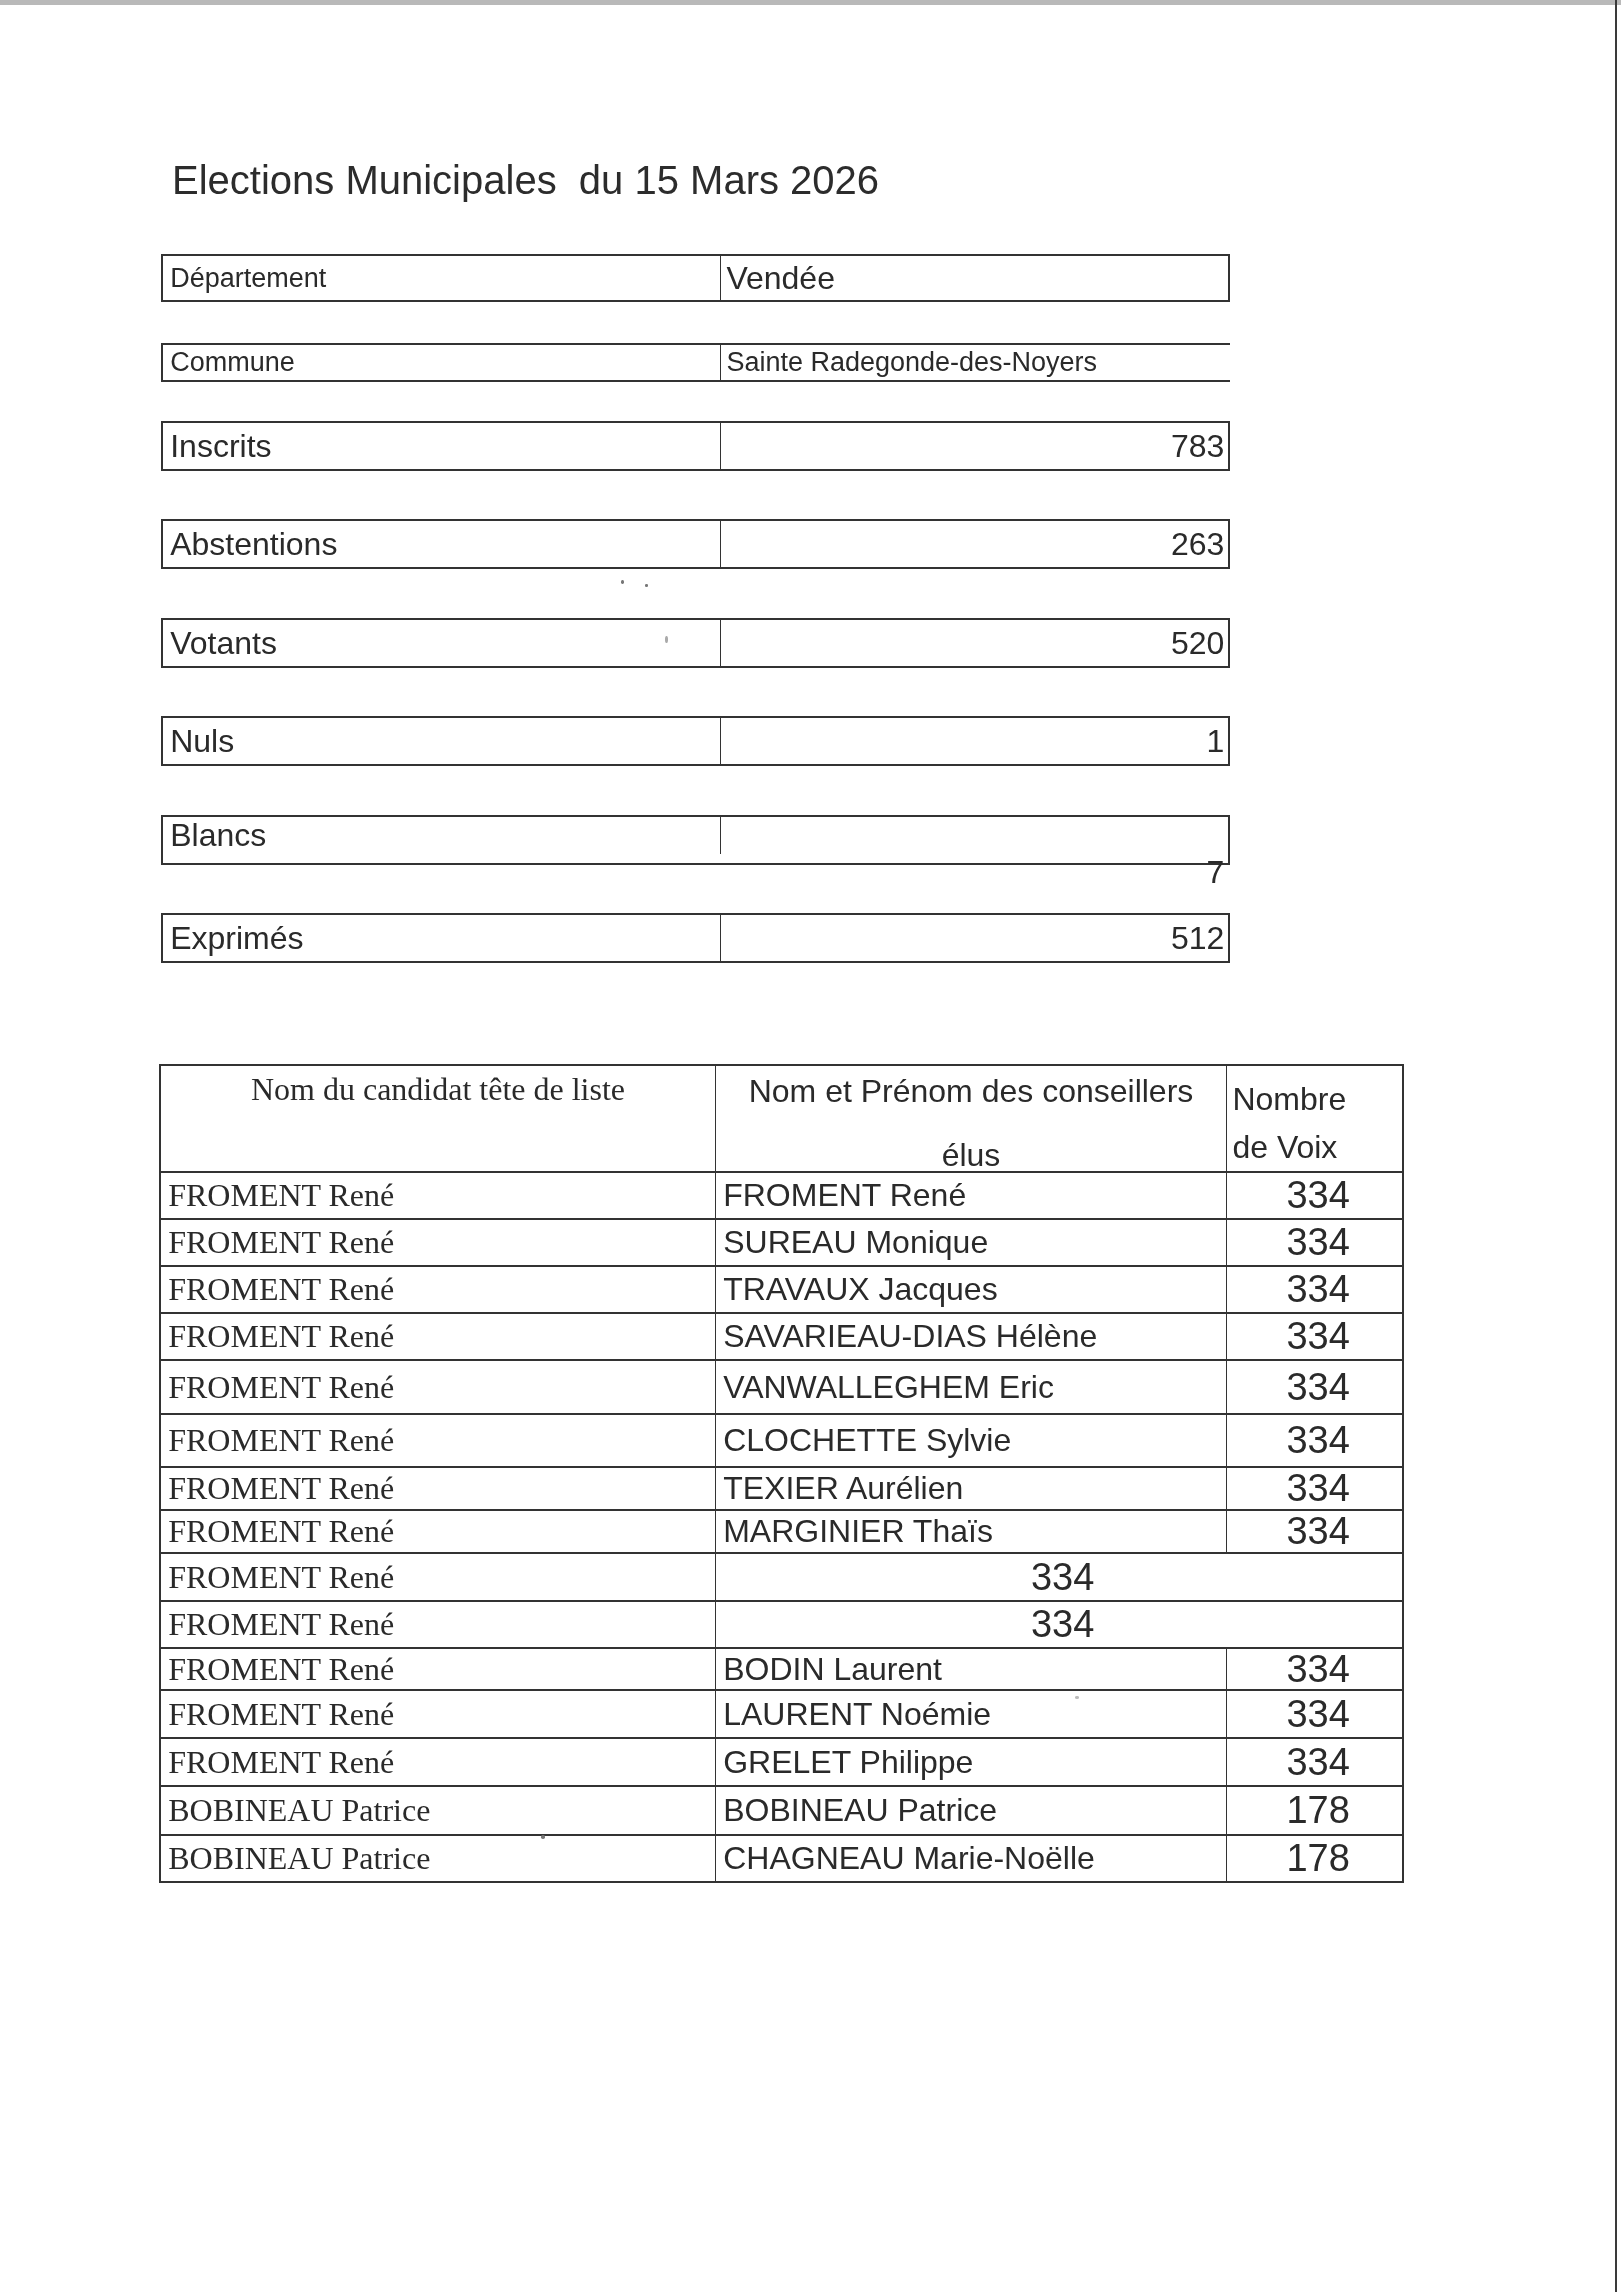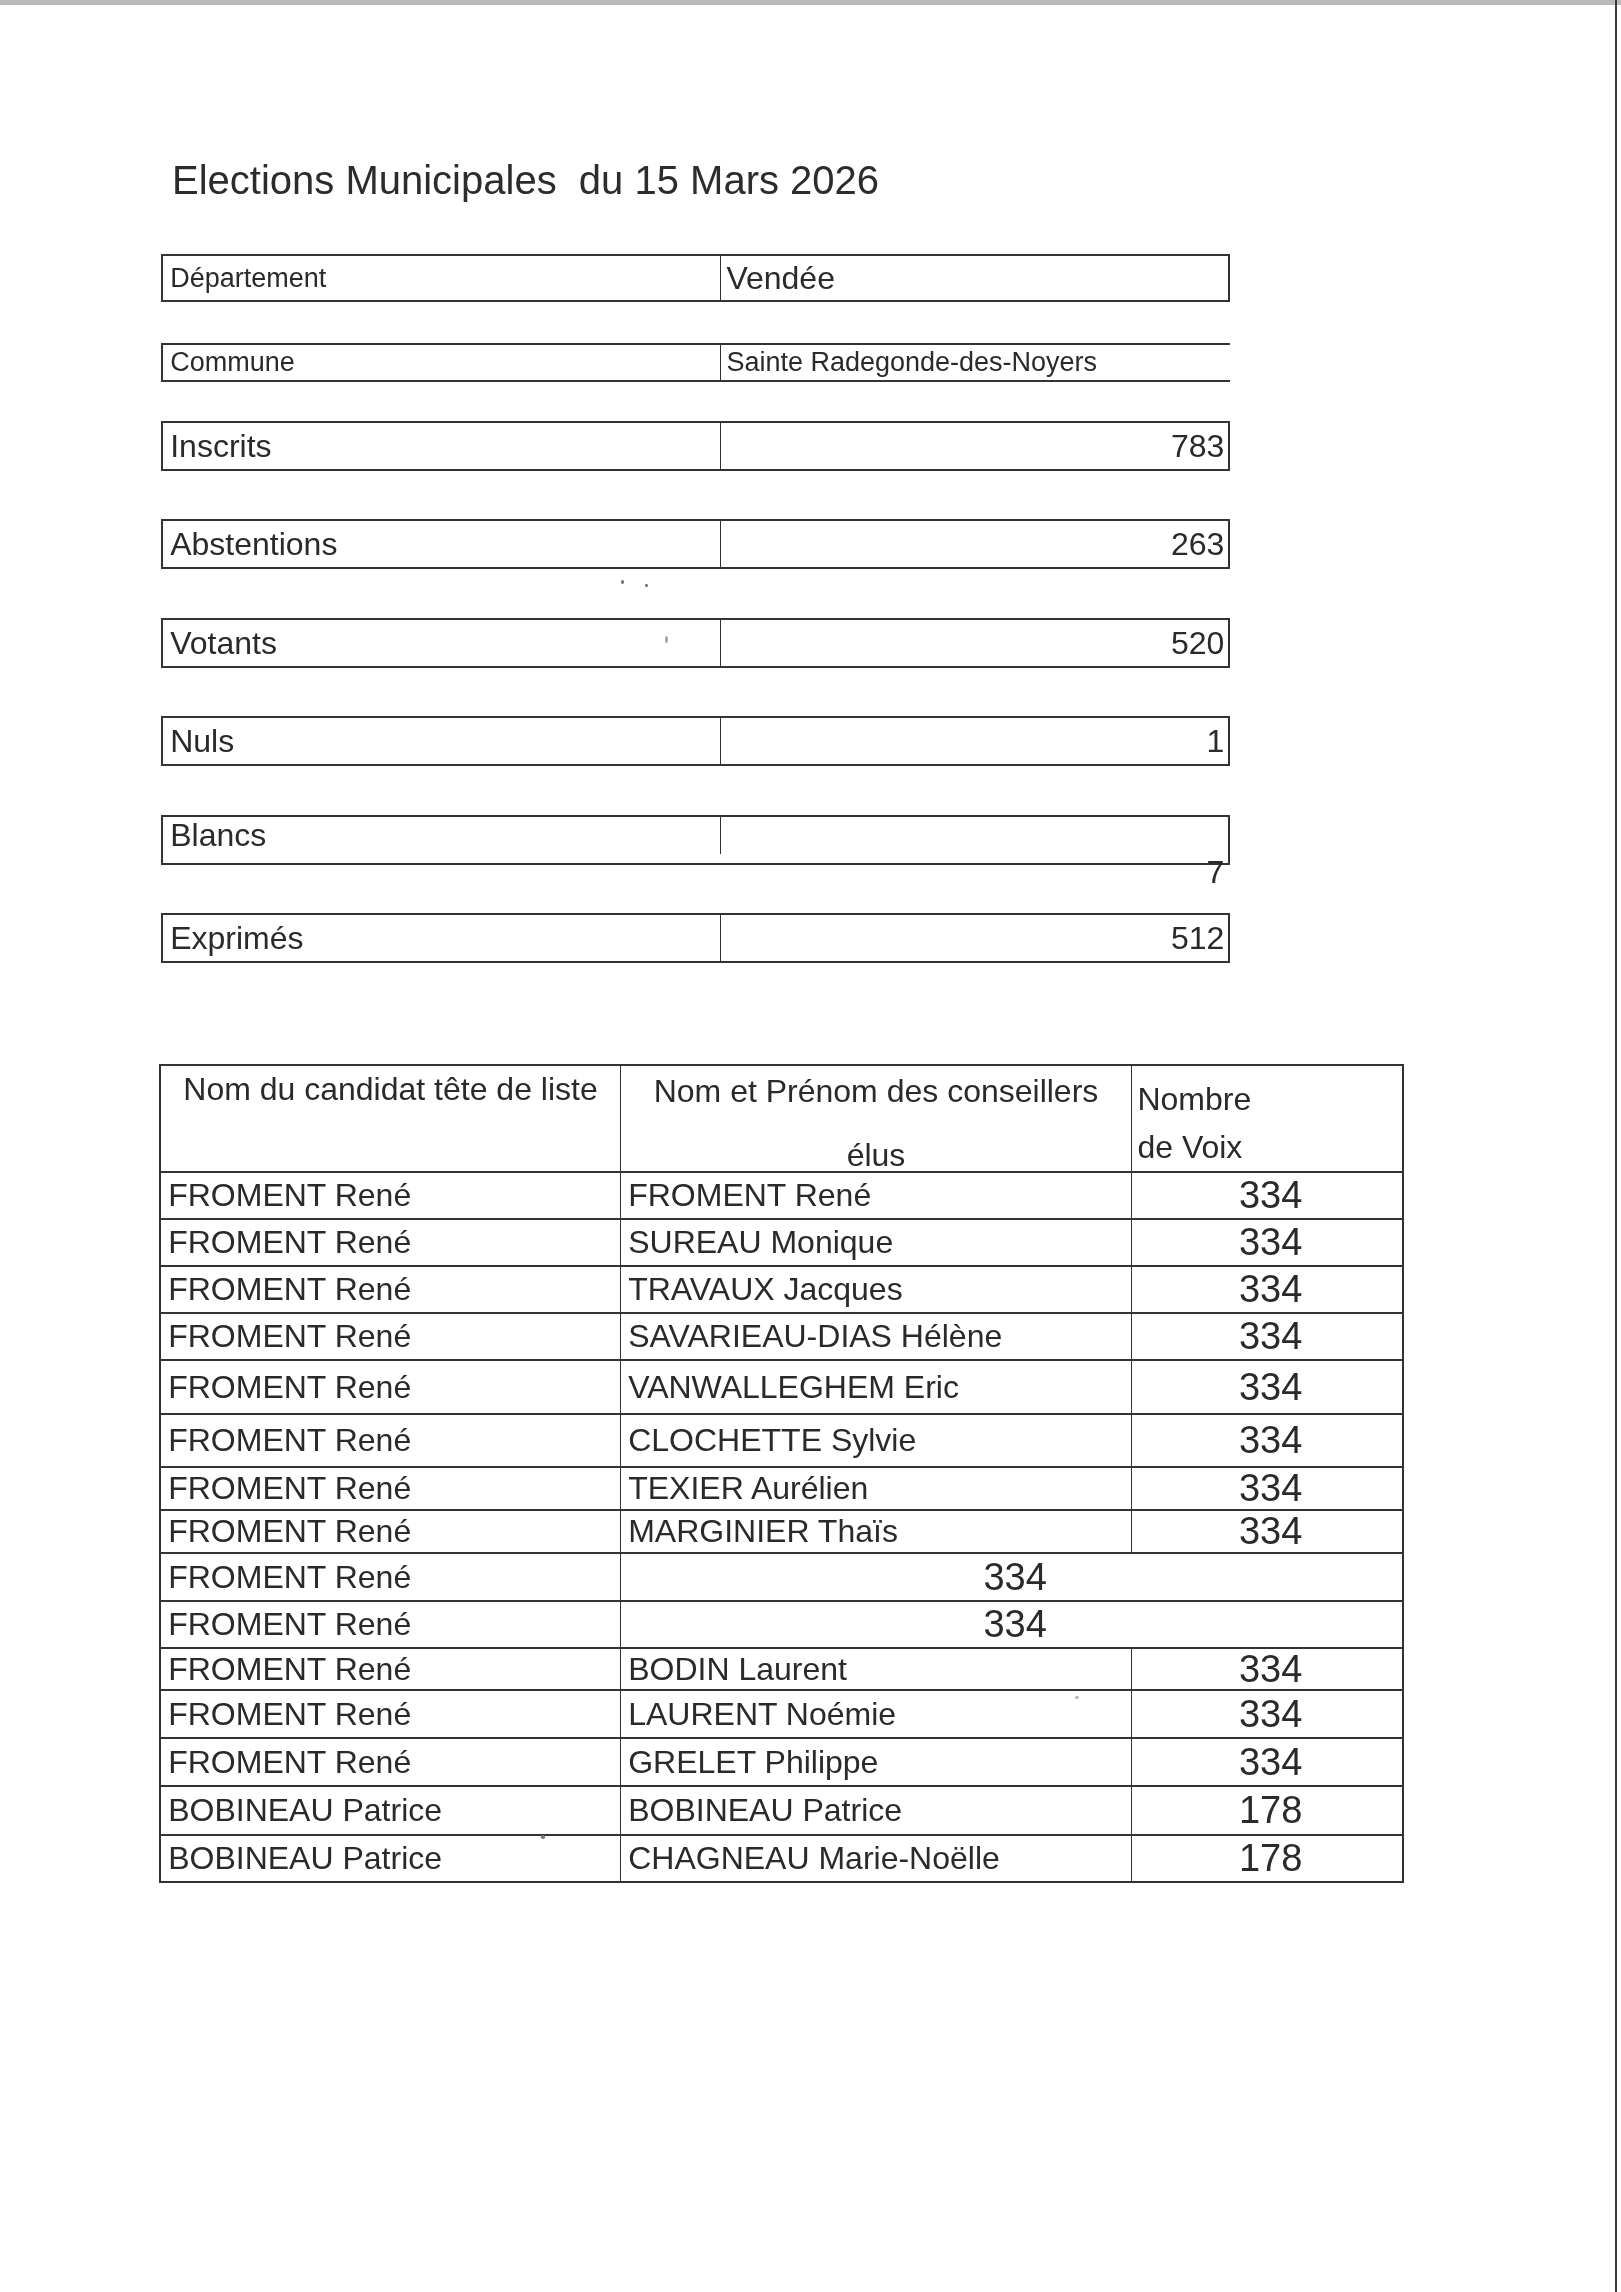--- a/index.html
+++ b/index.html
@@ -34,21 +34,21 @@
   .info-value.num { justify-content: flex-end; }
   .small { font-size: 27px; }
   .medium { font-size: 32px; }
 
   .results {
     position: absolute; left: 159px; top: 1064px; width: 1245px;
     border: 2.7px solid #333; box-sizing: border-box;
   }
   .r-row { display: flex; border-top: 2.7px solid #333; box-sizing: border-box; }
   .r-row.head { border-top: none; }
-  .c1 { width: 460px; border-right: 1.8px solid #333; box-sizing: border-box; padding-left: 7.2px; display: flex; align-items: center; font-size: 32px; }
+  .c1 { width: 555px; border-right: 1.8px solid #333; box-sizing: border-box; padding-left: 7.2px; display: flex; align-items: center; font-size: 32px; font-family: Liberation Serif, serif; }
   .c2 { width: 511px; border-right: 1.8px solid #333; box-sizing: border-box; padding-left: 7.2px; display: flex; align-items: center; font-size: 32px; }
   .c3 { flex: 1; display: flex; align-items: center; justify-content: center; font-size: 38px; padding-left: 7.2px; }
   .head .c1 { align-items: flex-start; justify-content: center; padding: 5.4px 0 0 0; font-size: 32px; }
   .head .c2 { flex-direction: column; align-items: center; justify-content: center; padding: 9px 0 0 0; font-size: 32px; line-height: 48px; gap: 16px; }
   .head .c3 { flex-direction: column; align-items: flex-start; justify-content: center; padding: 9px 0 0 5.4px; font-size: 32px; line-height: 48px; }
   .speck { position: absolute; background: #777; border-radius: 50%; }
 </style>
 </head>
 <body>
 

